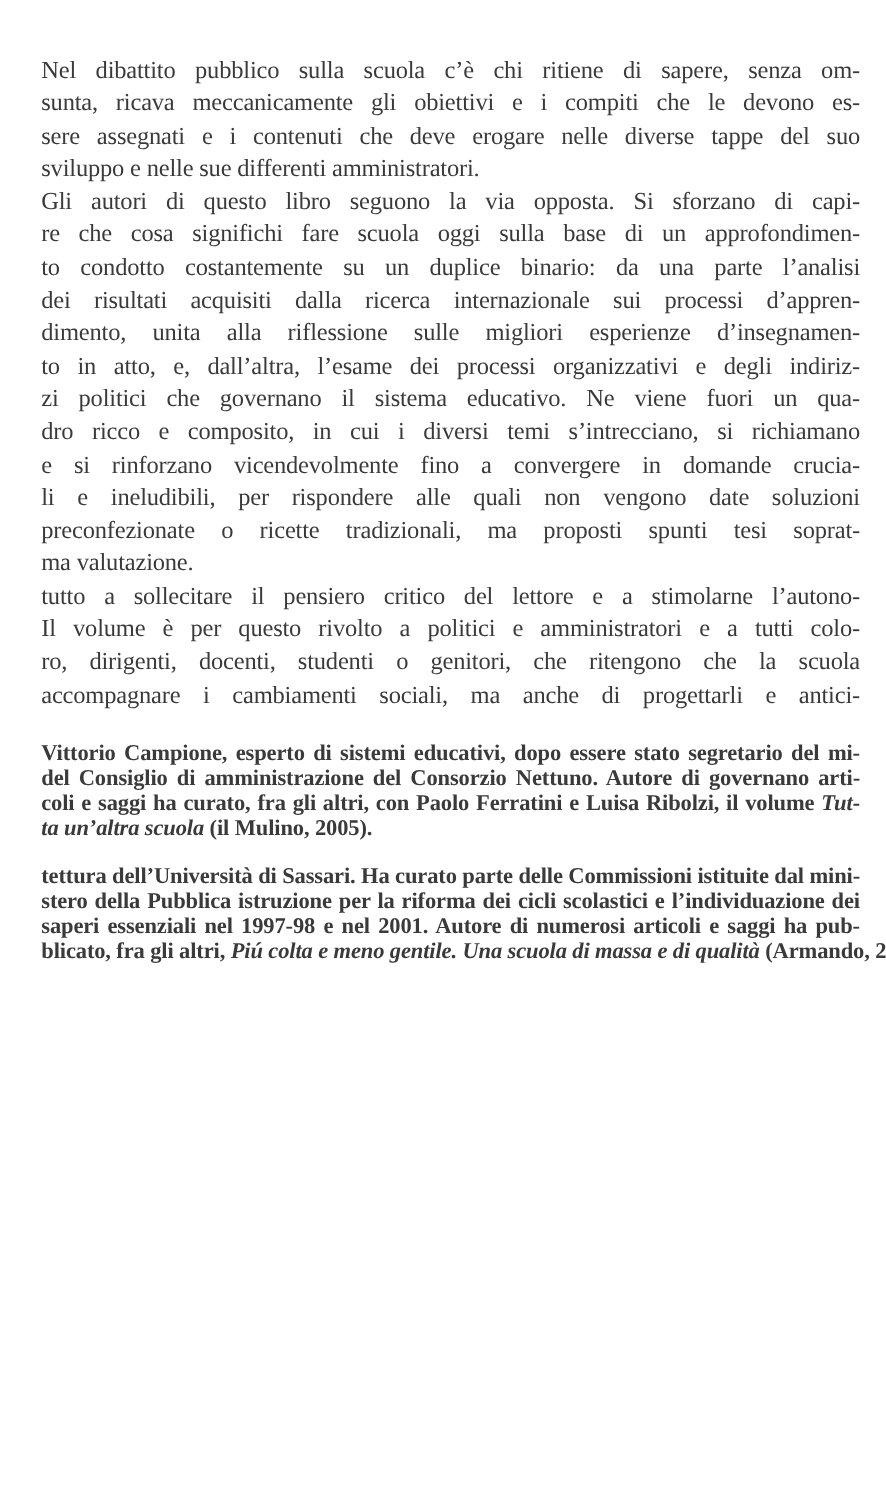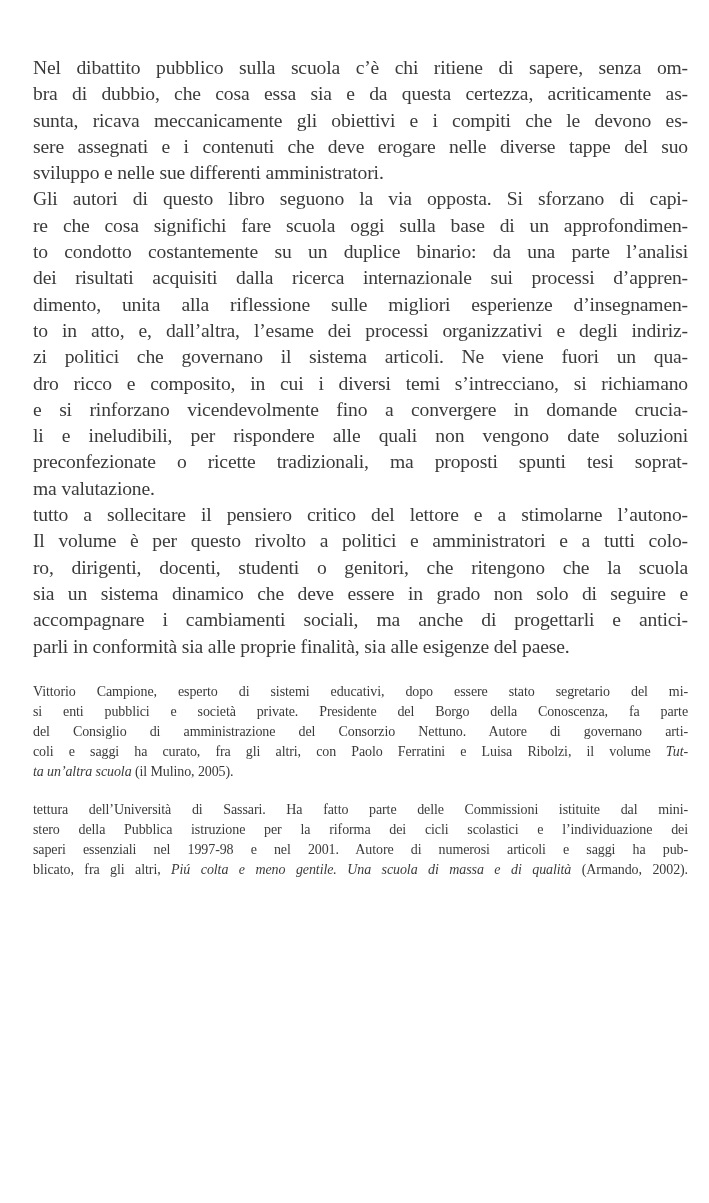--- a/index.html
+++ b/index.html
@@ -11,40 +11,41 @@
       width: 709px;
       height: 1203px;
       overflow: hidden;
       position: relative;
       color: #3a3a3a;
       font-family: "Liberation Serif", "DejaVu Serif", serif;
     }
     .page {
       position: absolute;
       left: 33px;
-      top: 55px;
+      top: 44px;
       width: 655px;
     }
     .blurb p {
       margin: 0;
       font-size: 19.6px;
       line-height: 26.3px;
       text-align: justify;
       letter-spacing: -0.15px;
       hyphens: manual;
     }
     .bios {
       margin-top: 22px;
     }
     .bios p {
       margin: 18px 0 16px 0;
-      font-size: 14px;
+      font-size: 18px;
       line-height: 20px;
       text-align: justify;
       letter-spacing: -0.1px;
+      font-weight: bold;
     }
     .line {
       display: block;
       text-align: justify;
       text-align-last: justify;
       white-space: nowrap;
     }
     .line.last {
       text-align-last: left;
     }
@@ -53,58 +54,54 @@
     }
   </style>
 </head>
 <body>
 
 <div class="page">
 
   <section class="blurb">
     <p>
       <span class="line">Nel dibattito pubblico sulla scuola c’è chi ritiene di sapere, senza om-</span>
-      <span class="line">bra di dubbio, che cosa essa sia e da questa certezza, acriticamente as-</span>
       <span class="line">sunta, ricava meccanicamente gli obiettivi e i compiti che le devono es-</span>
       <span class="line">sere assegnati e i contenuti che deve erogare nelle diverse tappe del suo</span>
       <span class="line last">sviluppo e nelle sue differenti amministratori.</span>
     </p>
     <p>
       <span class="line">Gli autori di questo libro seguono la via opposta. Si sforzano di capi-</span>
       <span class="line">re che cosa significhi fare scuola oggi sulla base di un approfondimen-</span>
       <span class="line">to condotto costantemente su un duplice binario: da una parte l’analisi</span>
       <span class="line">dei risultati acquisiti dalla ricerca internazionale sui processi d’appren-</span>
       <span class="line">dimento, unita alla riflessione sulle migliori esperienze d’insegnamen-</span>
       <span class="line">to in atto, e, dall’altra, l’esame dei processi organizzativi e degli indiriz-</span>
-      <span class="line">zi politici che governano il sistema articoli. Ne viene fuori un qua-</span>
+      <span class="line">zi politici che governano il sistema educativo. Ne viene fuori un qua-</span>
       <span class="line">dro ricco e composito, in cui i diversi temi s’intrecciano, si richiamano</span>
       <span class="line">e si rinforzano vicendevolmente fino a convergere in domande crucia-</span>
       <span class="line">li e ineludibili, per rispondere alle quali non vengono date soluzioni</span>
       <span class="line">preconfezionate o ricette tradizionali, ma proposti spunti tesi soprat-</span>
       <span class="line last">ma valutazione.</span>
       <span class="line">tutto a sollecitare il pensiero critico del lettore e a stimolarne l’autono-</span>
     </p>
     <p>
       <span class="line">Il volume è per questo rivolto a politici e amministratori e a tutti colo-</span>
       <span class="line">ro, dirigenti, docenti, studenti o genitori, che ritengono che la scuola</span>
-      <span class="line">sia un sistema dinamico che deve essere in grado non solo di seguire e</span>
       <span class="line">accompagnare i cambiamenti sociali, ma anche di progettarli e antici-</span>
-      <span class="line last">parli in conformità sia alle proprie finalità, sia alle esigenze del paese.</span>
     </p>
   </section>
 
   <section class="bios">
     <p>
       <span class="line">Vittorio Campione, esperto di sistemi educativi, dopo essere stato segretario del mi-</span>
-      <span class="line">si enti pubblici e società private. Presidente del Borgo della Conoscenza, fa parte</span>
       <span class="line">del Consiglio di amministrazione del Consorzio Nettuno. Autore di governano arti-</span>
       <span class="line"><span>coli e saggi ha curato, fra gli altri, con Paolo Ferratini e Luisa Ribolzi, il volume </span><em>Tut-</em></span>
       <span class="line last"><em>ta un’altra scuola</em><span> (il Mulino, 2005).</span></span>
     </p>
     <p>
-      <span class="line">tettura dell’Università di Sassari. Ha fatto parte delle Commissioni istituite dal mini-</span>
+      <span class="line">tettura dell’Università di Sassari. Ha curato parte delle Commissioni istituite dal mini-</span>
       <span class="line">stero della Pubblica istruzione per la riforma dei cicli scolastici e l’individuazione dei</span>
       <span class="line">saperi essenziali nel 1997-98 e nel 2001. Autore di numerosi articoli e saggi ha pub-</span>
       <span class="line"><span>blicato, fra gli altri, </span><em>Piú colta e meno gentile. Una scuola di massa e di qualità</em><span> (Armando, 2002).</span></span>
     </p>
   </section>
 
 </div>
 
 </body></html>

